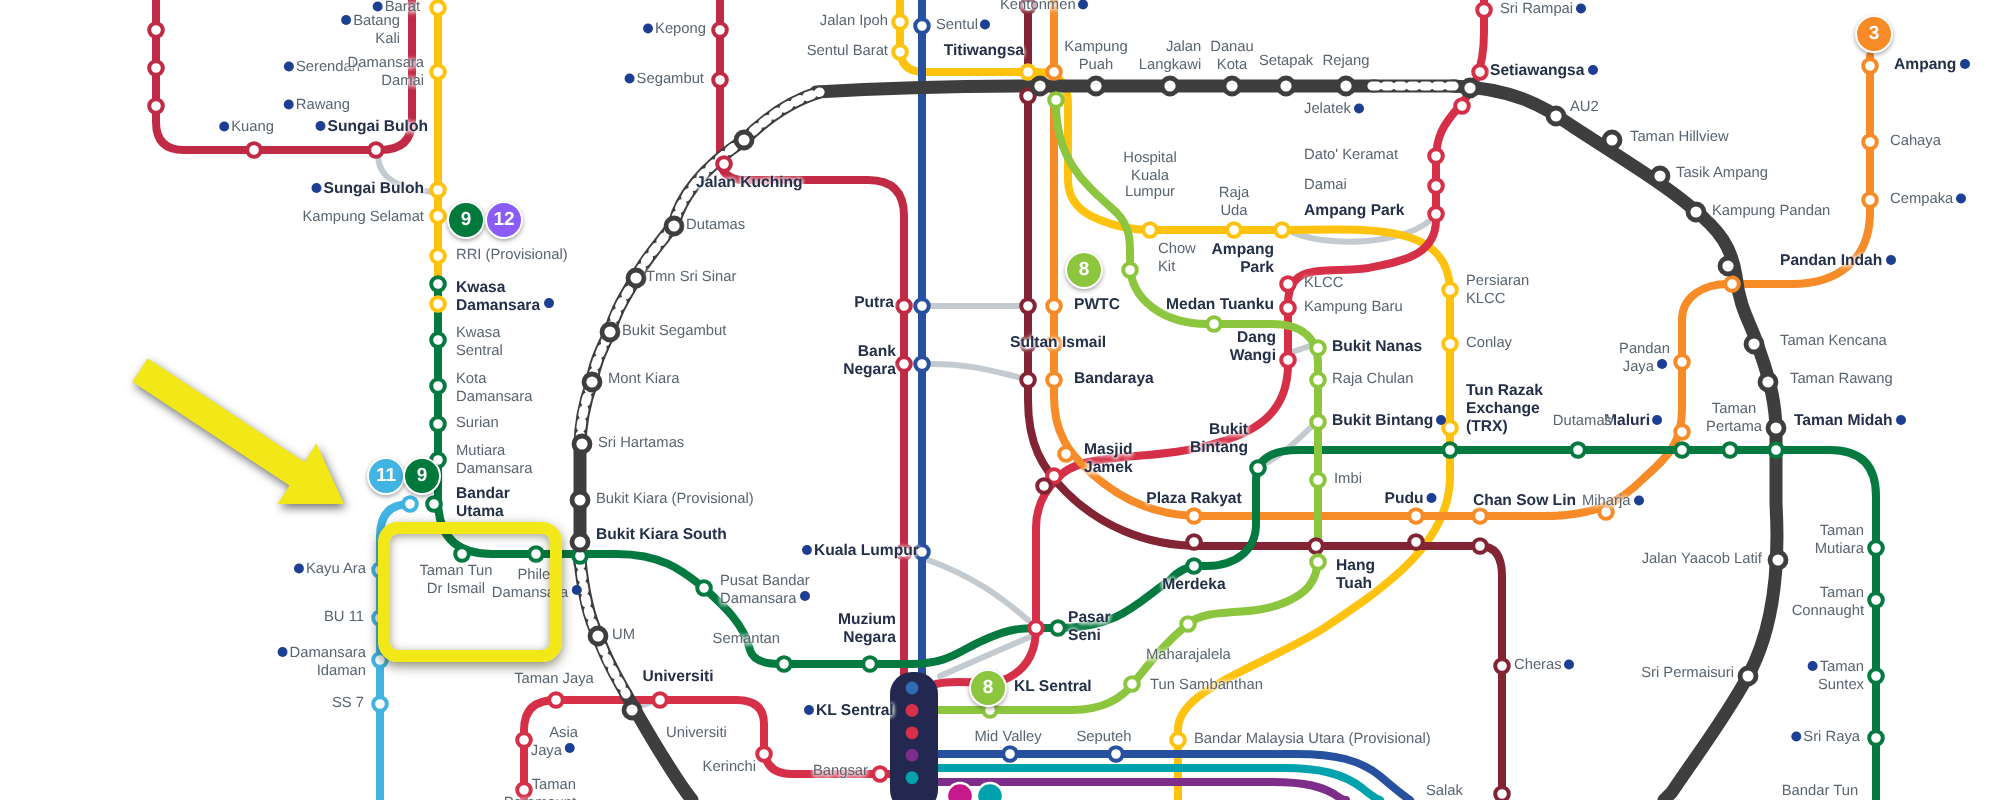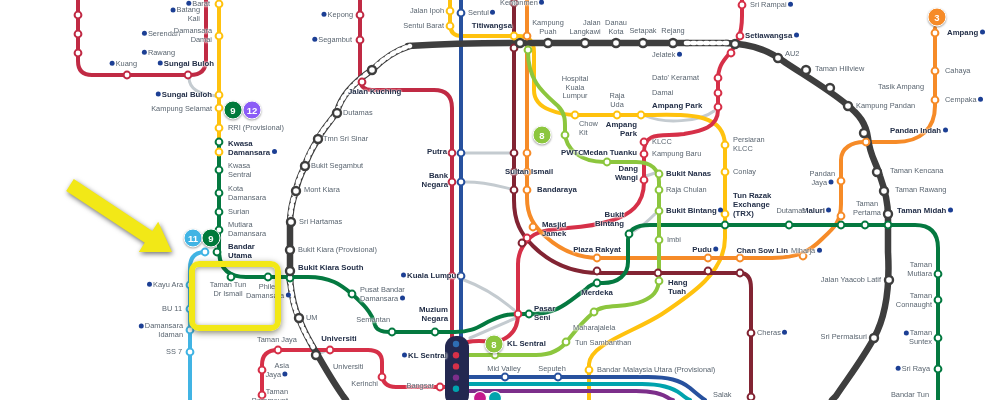--- a/index.html
+++ b/index.html
@@ -272,37 +272,37 @@
       <div class="stn al b" style="left: 400px; top: 356px;"><span class="idot"></span>KL Sentral</div>
       <div class="stn ar b" style="left: 448px; top: 315px;">Muzium<br>Negara</div>
       <div class="stn al b" style="left: 399px; top: 276px;"><span class="idot"></span>Kuala Lumpur</div>
       <div class="stn ar b" style="left: 447px; top: 152px;">Putra</div>
       <div class="stn ar b" style="left: 448px; top: 181px;">Bank<br>Negara</div>
       <div class="stn al" style="left: 468px; top: 13px;">Sentul<span class="idot"></span></div>
       <div class="stn al" style="left: 500px; top: 3px;">Kentonmen<span class="idot"></span></div>
       <div class="stn ar b" style="left: 512px; top: 26px;">Titiwangsa</div>
       <div class="stn ar" style="left: 444px; top: 11px;">Jalan Ipoh</div>
       <div class="stn ar" style="left: 444px; top: 26px;">Sentul Barat</div>
-      <div class="stn al b" style="left: 537px; top: 153px; margin-left: 24px;">PWTC</div>
+      <div class="stn al b" style="left: 537px; top: 153px;">PWTC</div>
       <div class="stn al b" style="left: 505px; top: 172px;">Sultan Ismail</div>
       <div class="stn al b" style="left: 537px; top: 190px;">Bandaraya</div>
       <div class="stn al" style="left: 579px; top: 129px;">Chow<br>Kit</div>
       <div class="stn al b" style="left: 583px; top: 153px;">Medan Tuanku</div>
       <div class="stn ac" style="left: 575px; top: 88px;">Hospital<br>Kuala<br>Lumpur</div>
       <div class="stn ac" style="left: 617px; top: 101px;">Raja<br>Uda</div>
       <div class="stn ac" style="left: 548px; top: 28px;">Kampung<br>Puah</div>
       <div class="stn ac" style="left: 585px; top: 28px; text-align: right;">Jalan<br>Langkawi</div>
       <div class="stn ac" style="left: 616px; top: 28px;">Danau<br>Kota</div>
       <div class="stn ac" style="left: 643px; top: 31px;">Setapak</div>
       <div class="stn ac" style="left: 673px; top: 31px;">Rejang</div>
       <div class="stn al b" style="left: 745px; top: 36px;">Setiawangsa<span class="idot"></span></div>
       <div class="stn al" style="left: 750px; top: 5px;">Sri Rampai<span class="idot"></span></div>
       <div class="stn al" style="left: 785px; top: 54px;">AU2</div>
       <div class="stn al" style="left: 815px; top: 69px;">Taman Hillview</div>
-      <div class="stn al" style="left: 838px; top: 87px; margin-left: 40px;">Tasik Ampang</div>
+      <div class="stn al" style="left: 838px; top: 87px;">Tasik Ampang</div>
       <div class="stn al" style="left: 856px; top: 106px; text-align: center;">Kampung Pandan</div>
       <div class="stn al b" style="left: 874px; top: 131px; padding-left: 16px;">Pandan Indah<span class="idot"></span></div>
       <div class="stn al b" style="left: 947px; top: 33px;">Ampang<span class="idot"></span></div>
       <div class="stn al" style="left: 945px; top: 71px;">Cahaya</div>
       <div class="stn al" style="left: 945px; top: 100px;">Cempaka<span class="idot"></span></div>
       <div class="stn ar" style="left: 835px; top: 179px;">Pandan<br>Jaya<span class="idot"></span></div>
       <div class="stn ar b" style="left: 833px; top: 211px;">Maluri<span class="idot"></span></div>
       <div class="stn ar" style="left: 806px; top: 211px;">Dutamas</div>
       <div class="stn ac" style="left: 867px; top: 209px;">Taman<br>Pertama</div>
       <div class="stn al b" style="left: 897px; top: 211px;">Taman Midah<span class="idot"></span></div>

